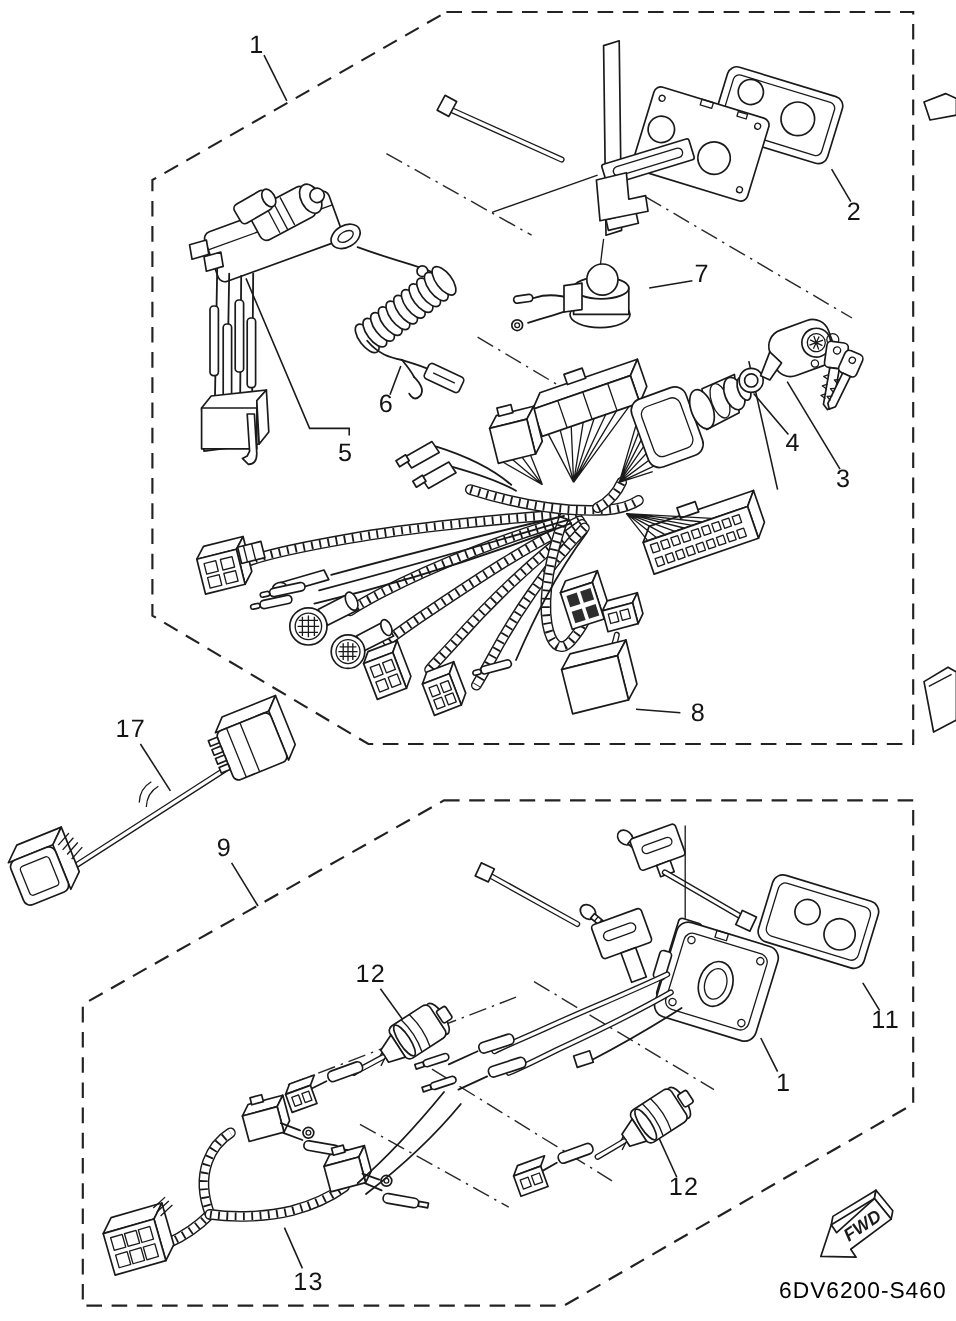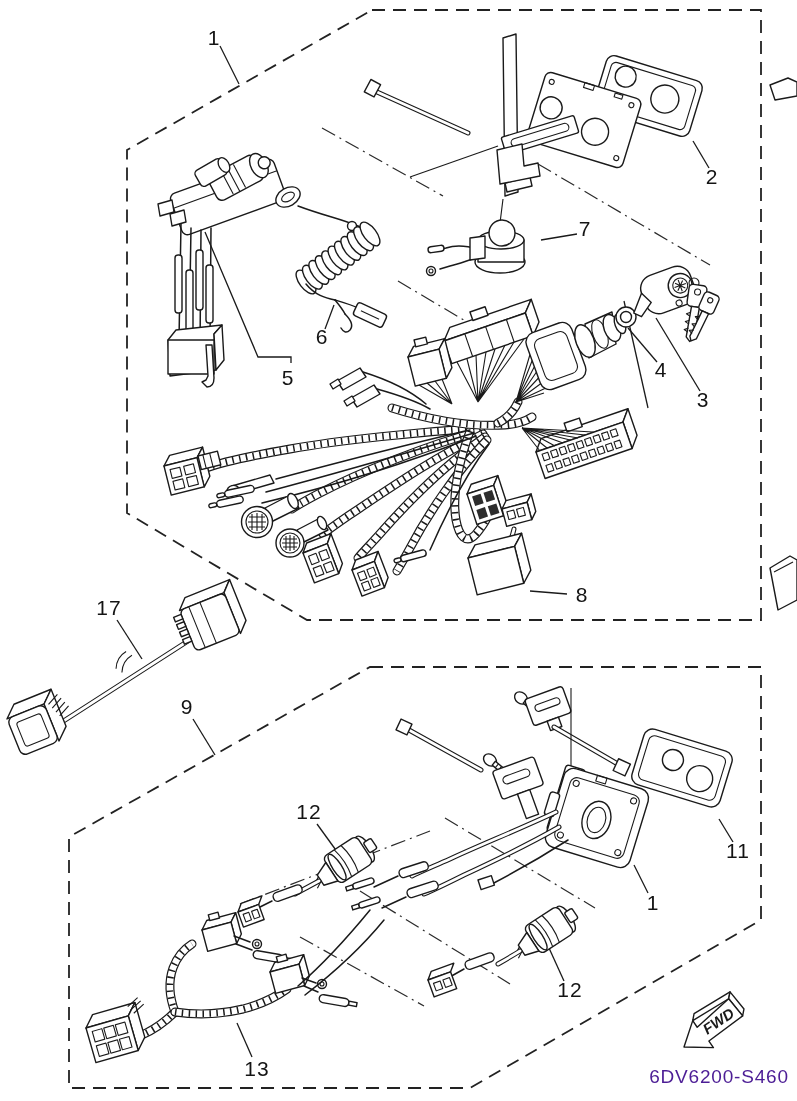--- a/index.html
+++ b/index.html
@@ -2,21 +2,21 @@
 <html><head>
 <meta charset="utf-8">
 <style>
   html,body{margin:0;padding:0;background:#fff;}
   .stage{position:relative;width:797px;height:1101px;background:#ffffff;
          font-family:"Liberation Sans",sans-serif;overflow:hidden;}
   .stage svg{position:absolute;left:0;top:0;}
   .callout{position:absolute;transform:translate(-50%,-50%);font-size:21px;
            color:#141414;letter-spacing:1px;white-space:nowrap;}
   .code{position:absolute;transform:translate(-50%,-50%);font-size:19px;
-        letter-spacing:.8px;color:#4c1d95;white-space:nowrap;}
+        letter-spacing:.8px;color:#000000;white-space:nowrap;}
   
   .s  {fill:#ffffff;stroke:#1a1a1a;stroke-width:1.4;stroke-linejoin:round;}
   .sn {fill:none;stroke:#1a1a1a;stroke-width:1.1;stroke-linejoin:round;}
   .w  {fill:none;stroke:#1a1a1a;stroke-width:1.5;stroke-linecap:round;}
   .wt {fill:none;stroke:#1a1a1a;stroke-width:1.1;}
   .dk {fill:#2d2d2d;stroke:none;}
   .boundary{fill:none;stroke:#222;stroke-width:1.8;stroke-dasharray:13 8;}
   .phantom{fill:none;stroke:#2a2a2a;stroke-width:1.2;stroke-dasharray:15 5 2 5;}
   .leader{fill:none;stroke:#1a1a1a;stroke-width:1.3;}
   .tube-o{fill:none;stroke:#1a1a1a;stroke-width:9;stroke-linecap:round;}

